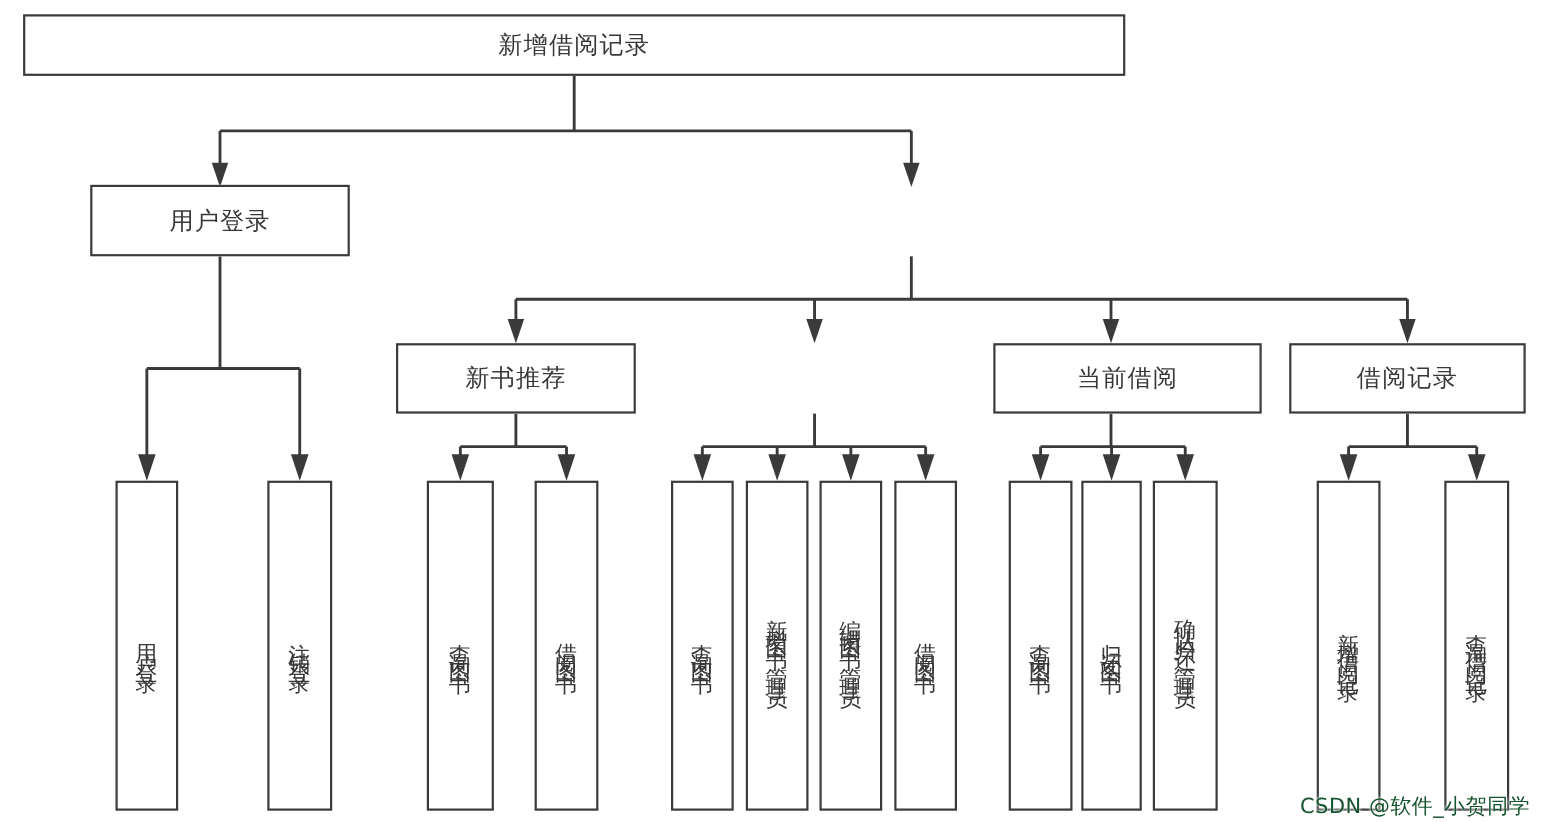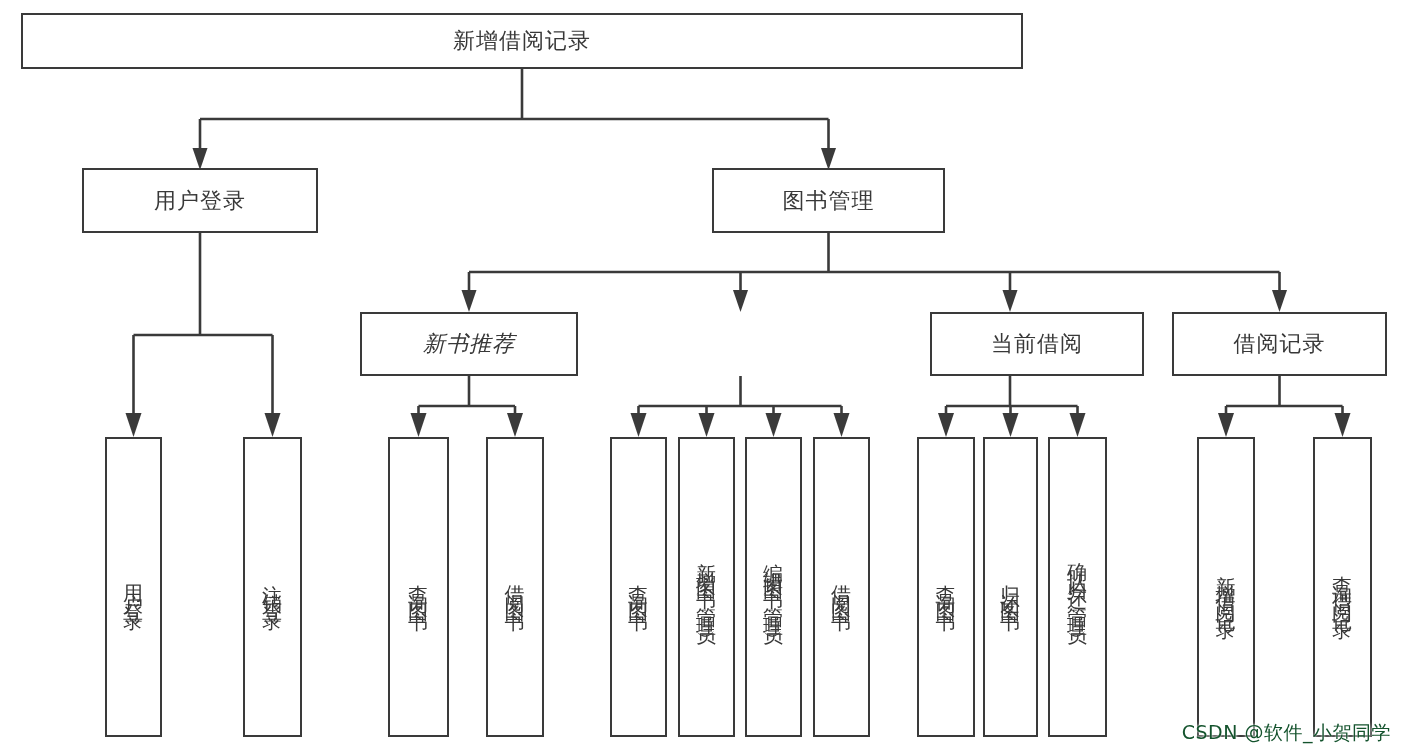--- a/index.html
+++ b/index.html
@@ -98,28 +98,25 @@
     </g>
   </svg>
 
   <div class="node" style="left:21px; top:13px; width:1002px; height:56px;">
     <span class="h-label">新增借阅记录</span>
   </div>
 
   <div class="node" style="left:82px; top:168px; width:236px; height:65px;">
     <span class="h-label">用户登录</span>
   </div>
-  <div class="node" style="left:712px; top:168px; width:233px; height:65px;">
-    <span class="h-label">图书管理</span>
-  </div>
 
-  <div class="node" style="left:360px; top:312px; width:218px; height:64px;font-style:italic;">
+  <div class="node" style="left:360px; top:312px; width:218px; height:64px;">
     <span class="h-label">新书推荐</span>
   </div>
-  <div class="node" style="left:903px; top:312px; width:214px; height:64px;margin-left:27px;">
+  <div class="node" style="left:903px; top:312px; width:244px; height:64px;">
     <span class="h-label">当前借阅</span>
   </div>
   <div class="node" style="left:1172px; top:312px; width:215px; height:64px;text-align:right;">
     <span class="h-label">借阅记录</span>
   </div>
 
   <div class="node leaf" style="left:105px; top:437px; width:57px; height:300px;">
     <span class="v-label">用户登录</span>
   </div>
   <div class="node leaf" style="left:243px; top:437px; width:59px; height:300px;">

